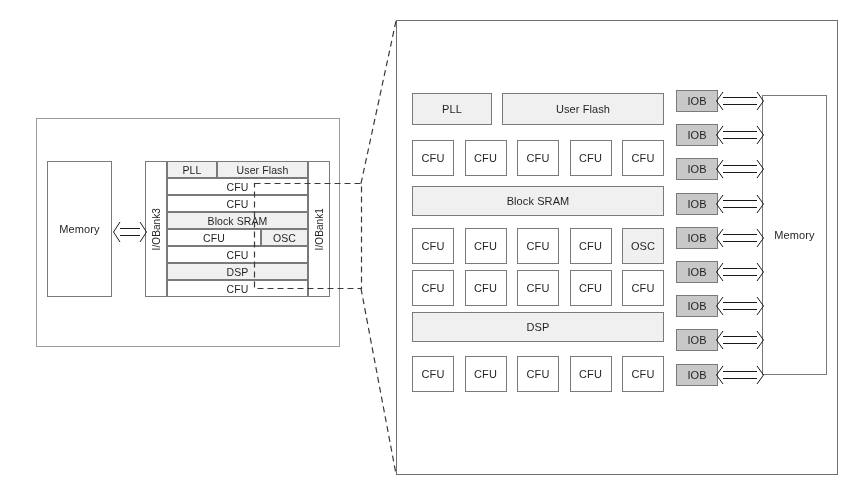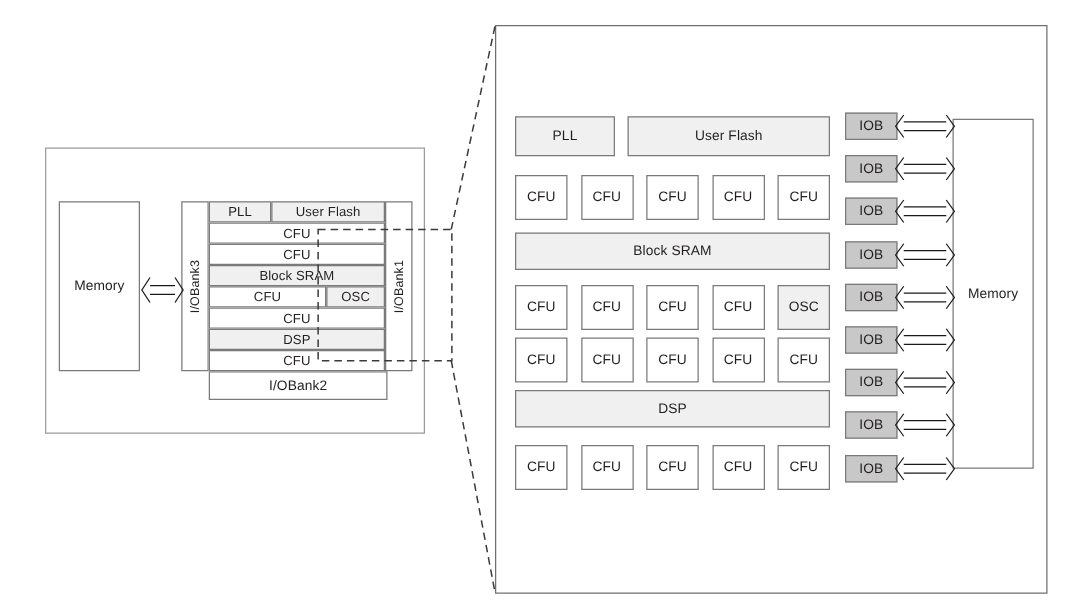--- a/index.html
+++ b/index.html
@@ -56,23 +56,20 @@
 
   <div class="blk" style="left:145px;top:161px;width:22px;height:136px;">
     <span class="vtext" style="font-size:10px;">I/OBank3</span>
   </div>
 
   <div class="blk" style="left:308px;top:161px;width:22px;height:136px;">
     <span class="vtext" style="font-size:10px;">I/OBank1</span>
   </div>
 
 
-  <div class="blk" style="left:167px;top:297px;width:143px;height:23px;">
-    <span>I/OBank2</span>
-  </div>
 
   <div id="left-stack">
       <div class="blk shaded" style="left: 167px; top: 161px; width: 50px; height: 17px; font-size: 10.5px;">
         <span>PLL</span>
       </div>
       <div class="blk shaded" style="left: 217px; top: 161px; width: 91px; height: 17px; font-size: 10.5px;">
         <span>User Flash</span>
       </div>
       <div class="blk" style="left: 167px; top: 178px; width: 141px; height: 17px; font-size: 10.5px;">
         <span>CFU</span>

